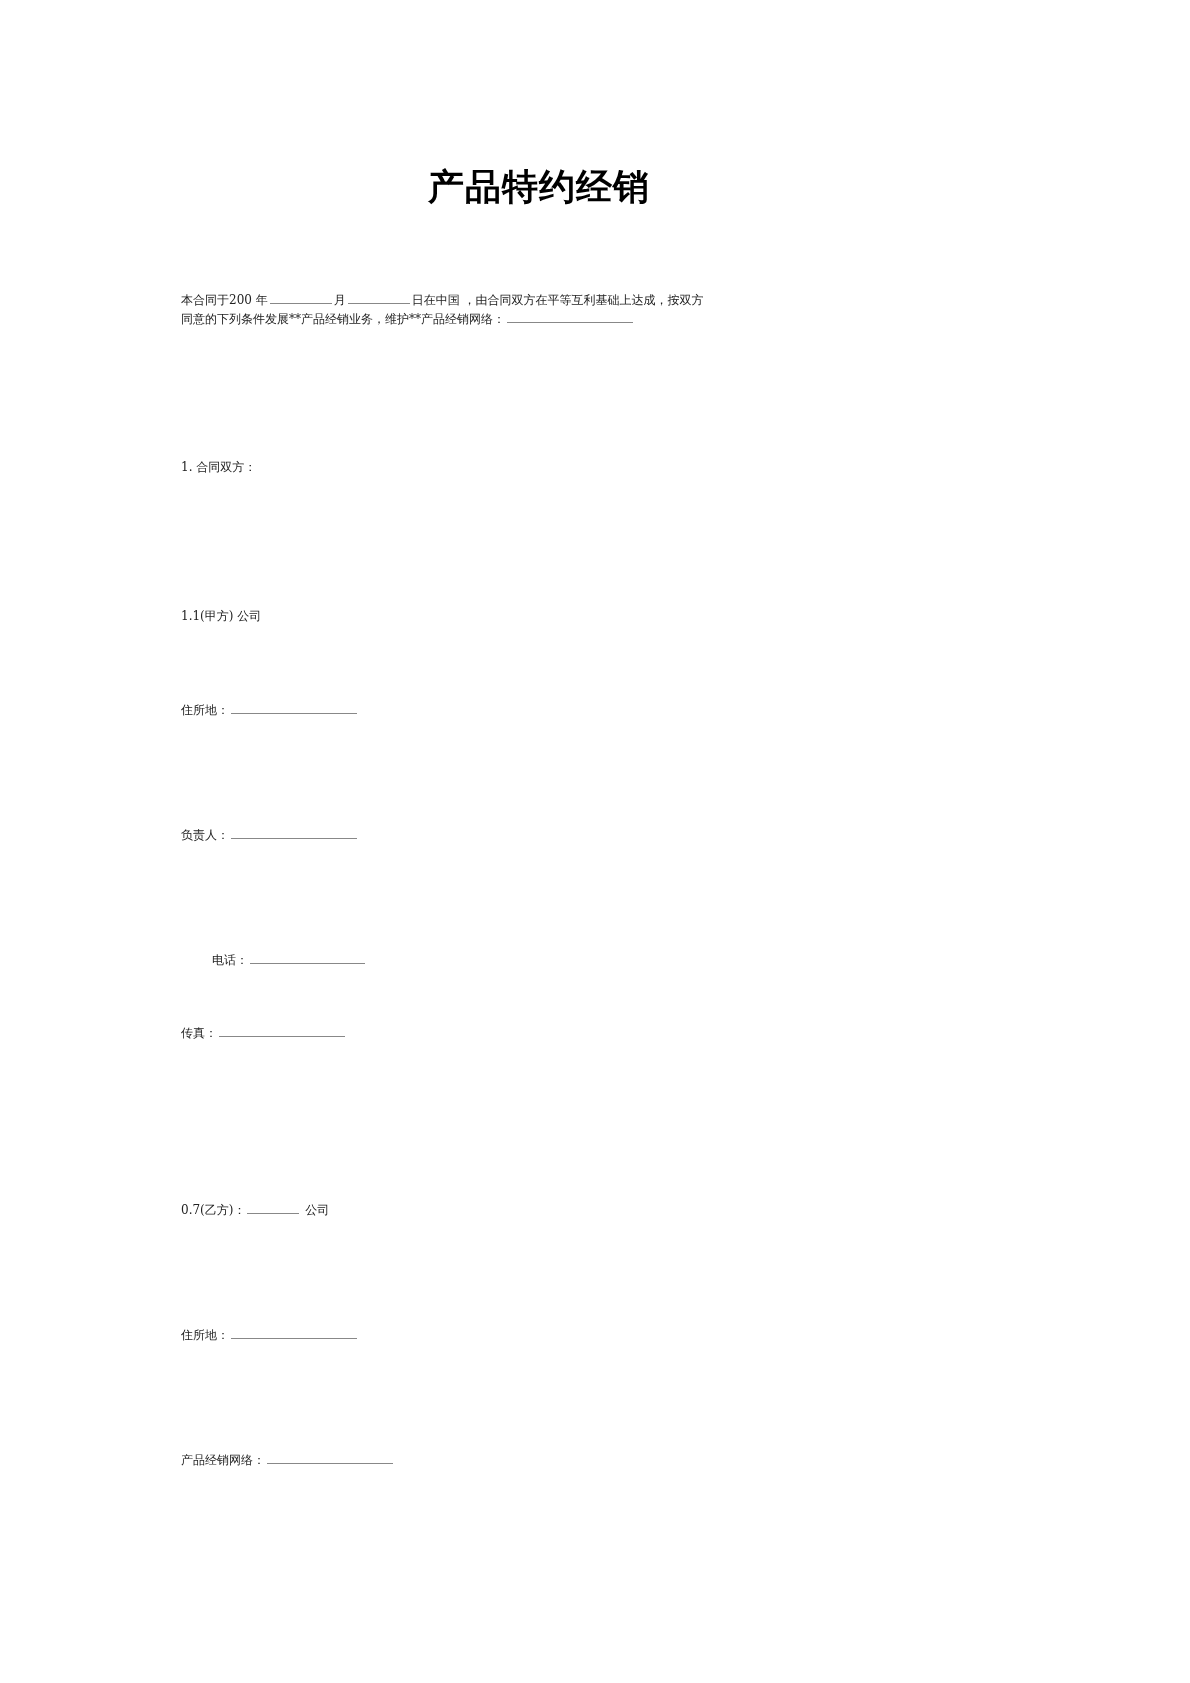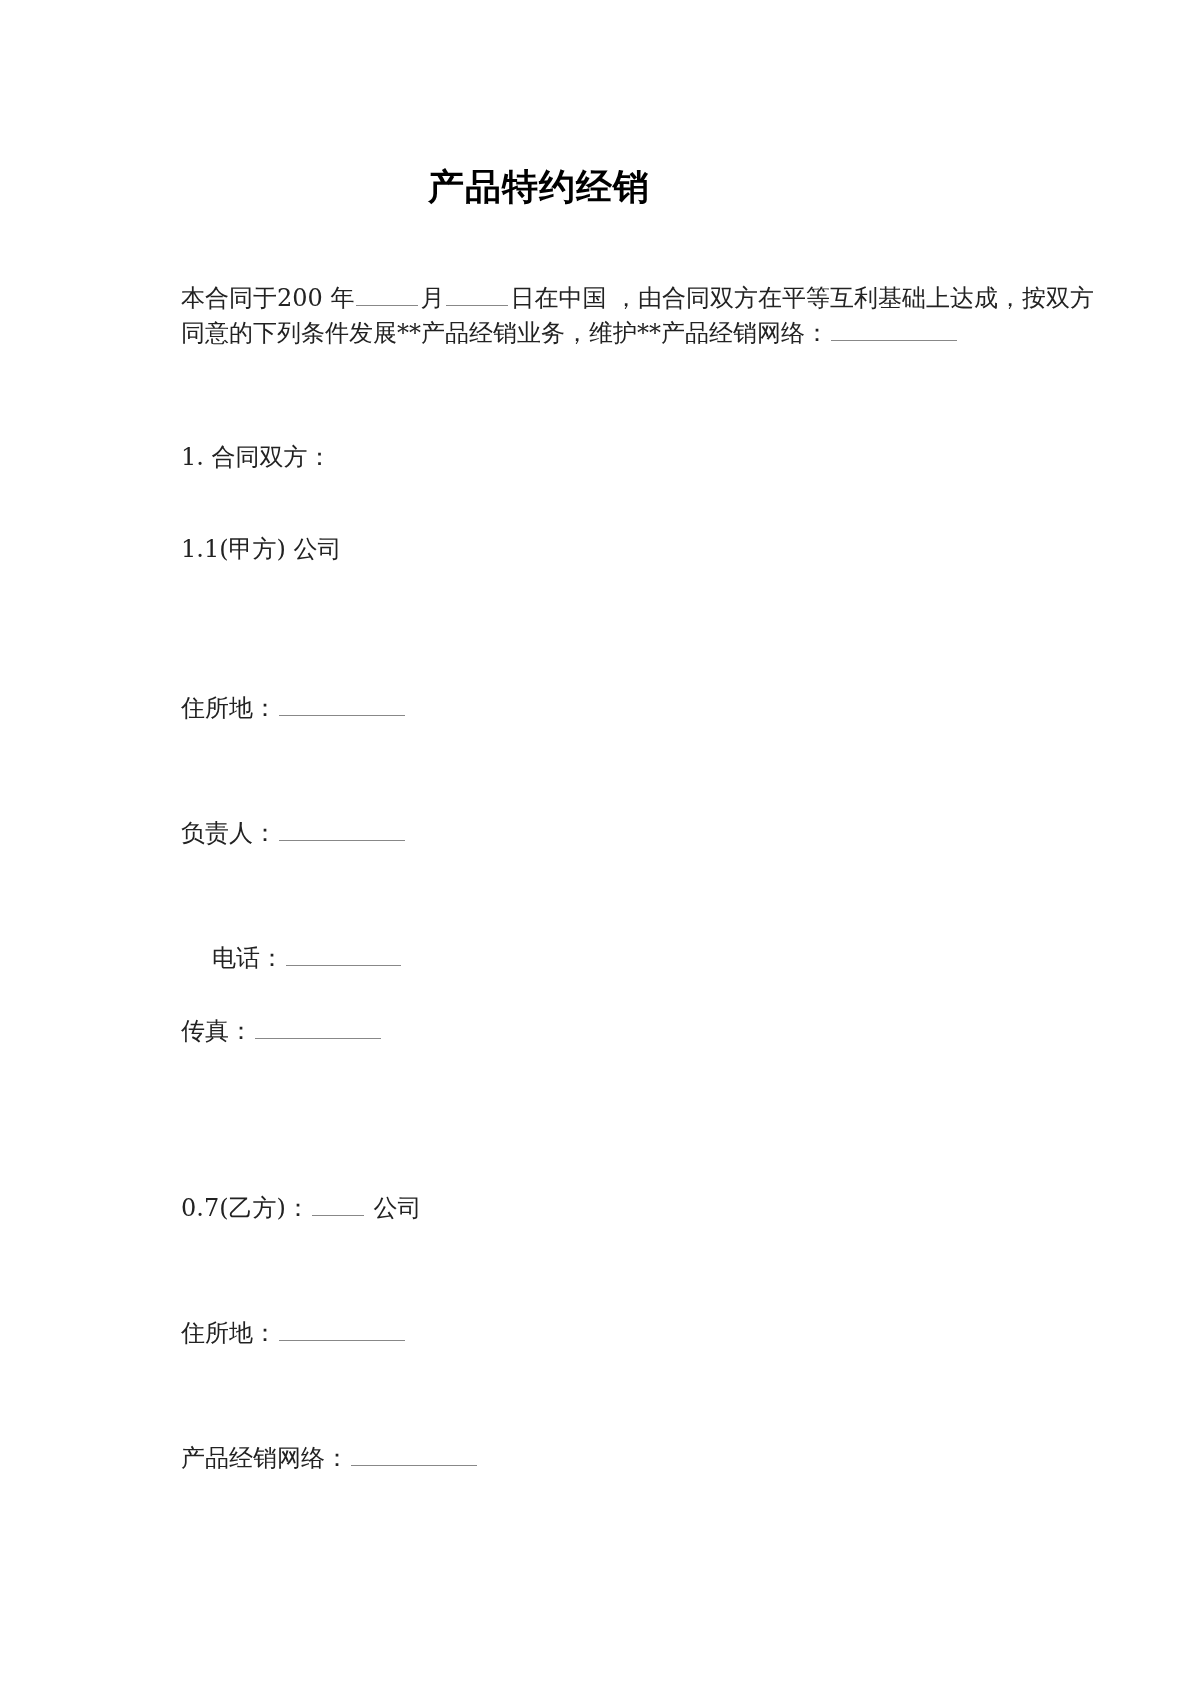--- a/index.html
+++ b/index.html
@@ -1,38 +1,38 @@
 <!DOCTYPE html>
 <html><head>
 <meta charset="utf-8">
 <style>
   html, body { margin: 0; padding: 0; background: #ffffff; }
   body { width: 1190px; height: 1683px; position: relative; overflow: hidden;
          font-family: "DejaVu Serif", "Liberation Serif", serif; color: #111; }
   .title { position: absolute; left: 0; width: 1078px; top: 163px; text-align: center;
            font-family: "DejaVu Sans", "Liberation Sans", sans-serif; font-weight: bold;
            font-size: 36px; line-height: 48px; color: #000; letter-spacing: 1px; }
-  .line { position: absolute; left: 181px; font-size: 24px; line-height: 26px; white-space: nowrap; color: #222; }
+  .line { position: absolute; left: 181px; font-size: 12px; line-height: 26px; white-space: nowrap; color: #222; }
   .blank { display: inline-block; border-bottom: 1px solid #888; height: 18px; vertical-align: baseline; margin: 0 2px; }
 </style>
 </head>
 <body>
 
 <div class="title">产品特约经销</div>
 
 <div class="line" style="top:285px;">
   <span>本合同于200 年</span><span class="blank" style="width:62px;"></span><span>月</span><span class="blank" style="width:62px;"></span><span>日在中国 ，由合同双方在平等互利基础上达成，按双方</span>
 </div>
-<div class="line" style="top:320px;">
+<div class="line" style="top:304px;">
   <span>同意的下列条件发展**产品经销业务，维护**产品经销网络：</span><span class="blank" style="width:126px;"></span>
 </div>
 
-<div class="line" style="top:444px;">1.  合同双方：</div>
+<div class="line" style="top:454px;">1.  合同双方：</div>
 
-<div class="line" style="top:536px;text-align:right;">1.1(甲方) 公司</div>
+<div class="line" style="top:603px;text-align:right;">1.1(甲方) 公司</div>
 
 <div class="line" style="top:695px;">
   <span>住所地：</span><span class="blank" style="width:126px;"></span>
 </div>
 
 <div class="line" style="top:820px;">
   <span>负责人：</span><span class="blank" style="width:126px;"></span>
 </div>
 
 <div class="line" style="top:945px;margin-left:31px;">

